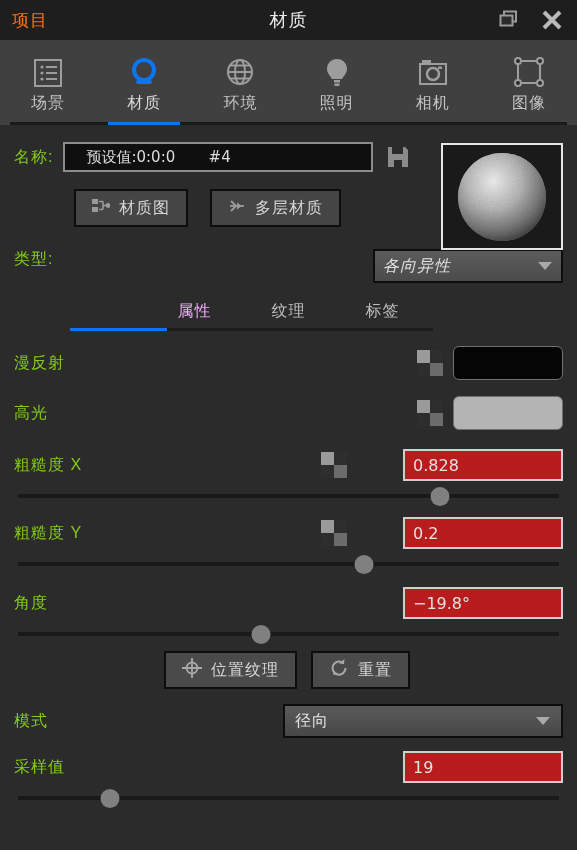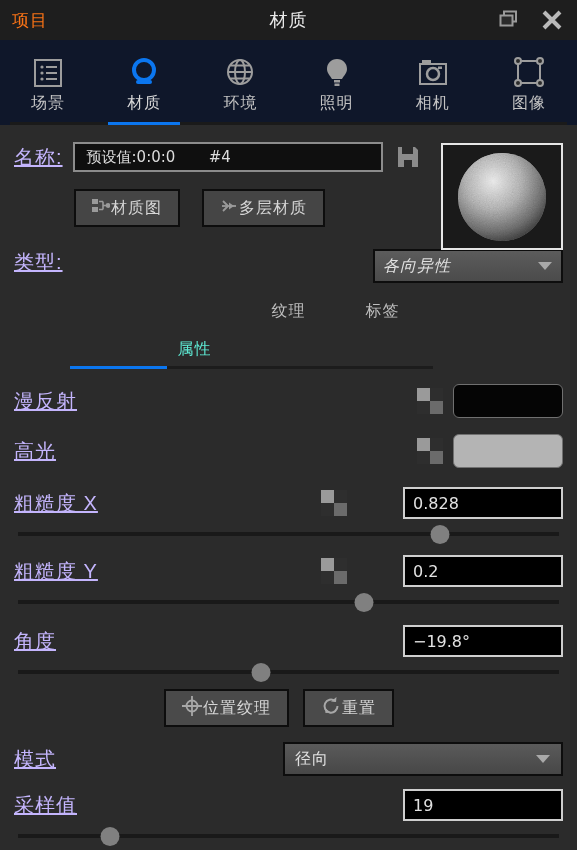--- a/index.html
+++ b/index.html
@@ -22,21 +22,21 @@
   .tb-title {
     position: absolute; left: 0; right: 0; text-align: center;
     font-size: 18px; color: #e8e8e8; letter-spacing: 1px;
     pointer-events: none;
   }
   .tb-actions { margin-left: auto; display: flex; align-items: center; gap: 16px; z-index: 2; }
   .tb-btn { width: 26px; height: 26px; display: flex; align-items: center; justify-content: center; cursor: pointer; }
   
   .tabstrip {
     height: 85px;
-    background: #0f172a;
+    background: #404040;
     display: flex;
     position: relative;
   }
   .tab {
     flex: 1;
     display: flex; flex-direction: column;
     align-items: center; justify-content: center;
     gap: 3px;
     cursor: pointer;
     position: relative;
@@ -47,29 +47,29 @@
   .tab.active .tlabel { color: #d8d8d8; }
   .tabrule {
     position: absolute; left: 10px; right: 10px; bottom: 0;
     height: 3px; background: #1a1a1a;
   }
   .tabrule-active {
     position: absolute; bottom: 0; height: 3px; background: #0b76ef;
   }
   
   .body { padding: 0 14px; }
-  .label { font-size: 20px; color: #c4b5fd; letter-spacing: 1px; text-decoration: underline; }
+  .label { font-size: 16px; color: #84cc16; letter-spacing: 1px; }
 
   
   .name-row { margin-top: 16px; height: 32px; display: flex; align-items: center; gap: 10px; }
   .name-input {
     flex: 1; height: 30px;
     background: #0f0f0f; border: 2px solid #8c8c8c;
     color: #dcdcdc; font-size: 15px;
-    display: flex; align-items: center; padding: 0 12px;
+    display: flex; align-items: center; padding: 0 21px;
     white-space: pre;
     font-family: "DejaVu Sans", sans-serif;
   }
   .save-btn { width: 30px; height: 30px; display: flex; align-items: center; justify-content: center; cursor: pointer; }
 
   
   .preview {
     position: absolute; right: 14px; top: 143px;
     width: 122px; height: 107px;
     border: 2px solid #e6e6e6;
@@ -80,21 +80,21 @@
   .preview svg { display: block; }
 
   
   .btn-row { margin-top: 16px; display: flex; gap: 22px; padding-left: 60px; }
   .btn {
     background: #4a4a4a;
     border: 2px solid #0d0d0d;
     color: #d6d6d6;
     font-size: 16px; letter-spacing: 1px;
     height: 38px; padding: 0 16px;
-    display: flex; align-items: center; gap: 1px;
+    display: flex; align-items: center; gap: 9px;
     cursor: pointer;
   }
   .btn.dim { background: #454545; }
 
   
   .type-row { margin-top: 22px; display: flex; }
   .select {
     margin-left: auto;
     width: 190px; height: 34px;
     background: linear-gradient(#5c5c5c, #4b4b4b);
@@ -105,36 +105,36 @@
   }
   .select .caret { margin-left: auto; }
 
   
   .subtabs {
     margin-top: 18px; position: relative;
     display: flex; justify-content: center; gap: 60px;
     padding-bottom: 9px;
   }
   .subtab { font-size: 16px; color: #bdbdbd; letter-spacing: 1px; cursor: pointer; }
-  .subtab.active { color: #5eead4; margin-top: 38px; }
+  .subtab.active { color: #f0abfc; }
   .subrule { position: absolute; left: 56px; right: 130px; bottom: 0; height: 3px; background: #1c1c1c; }
   .subrule-active { position: absolute; bottom: 0; height: 3px; background: #0b76ef; }
 
   
   .prop { margin-top: 14px; display: flex; align-items: center; height: 36px; }
   .prop .label { flex: 1; }
   .chk { width: 26px; height: 26px; margin-right: 10px; cursor: pointer; flex: none; }
   .swatch {
     width: 110px; height: 34px; border-radius: 6px;
     border: 1px solid #707070;
     cursor: pointer; flex: none;
   }
   .valbox {
     width: 160px; height: 32px;
-    background: #000000; border: 2px solid #cfcfcf;
+    background: #b91c1c; border: 2px solid #cfcfcf;
     color: #e2e2e2; font-size: 16px;
     display: flex; align-items: center; padding: 0 8px;
     font-family: "DejaVu Sans", sans-serif;
     cursor: text; flex: none; margin-left: 46px;
   }
 
   
   .slider { position: relative; height: 26px; margin: 0 4px; cursor: pointer; }
   .strack { position: absolute; top: 11px; left: 0; right: 0; height: 4px; background: #191919; }
   .sthumb {

